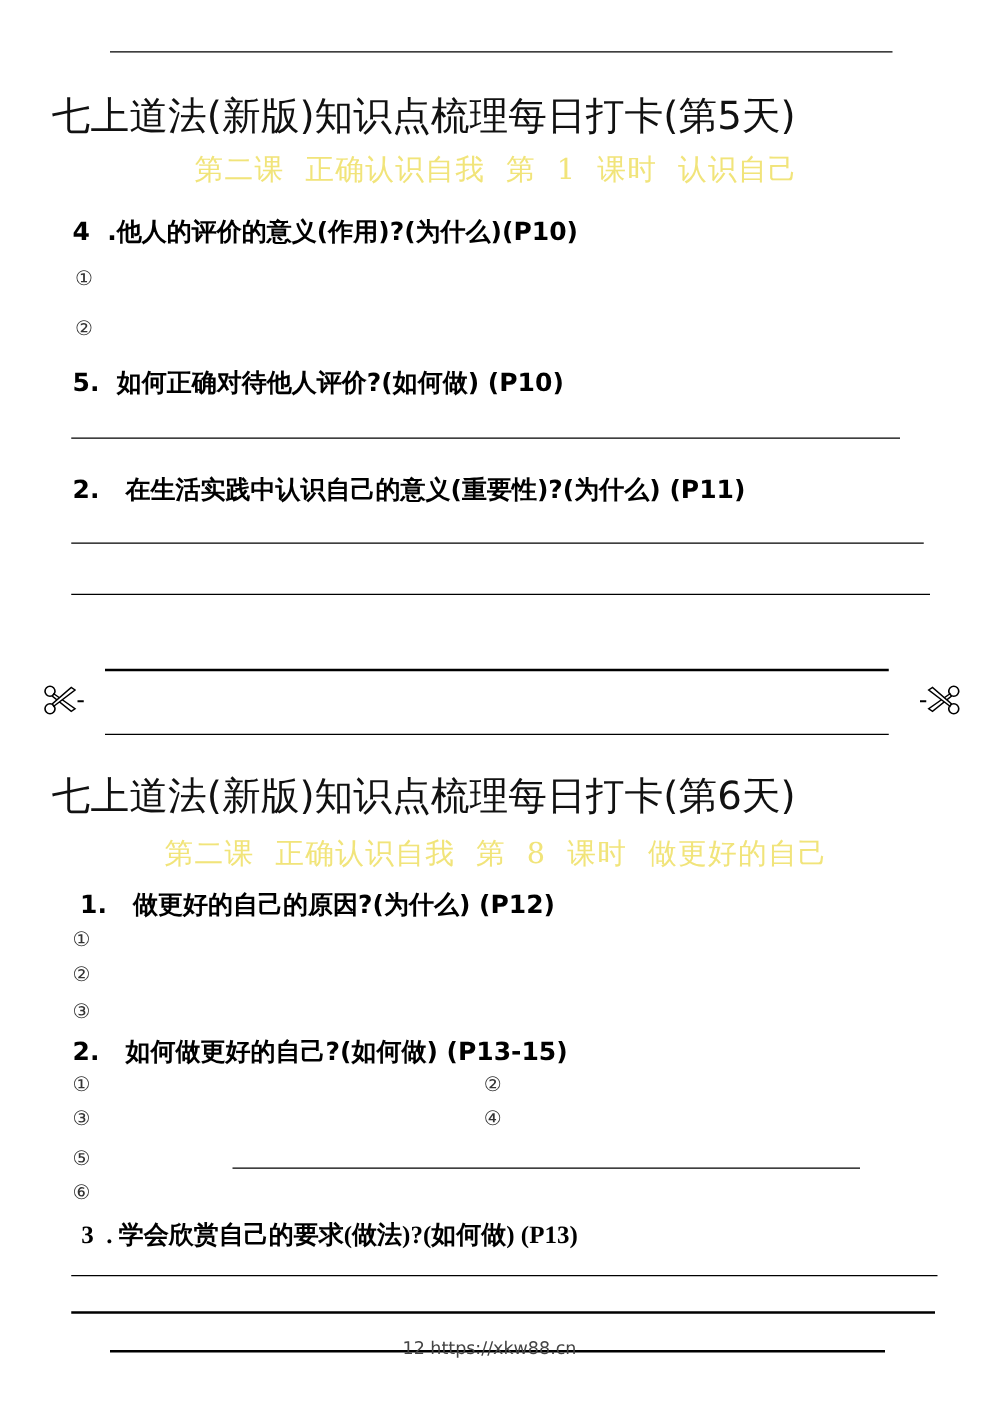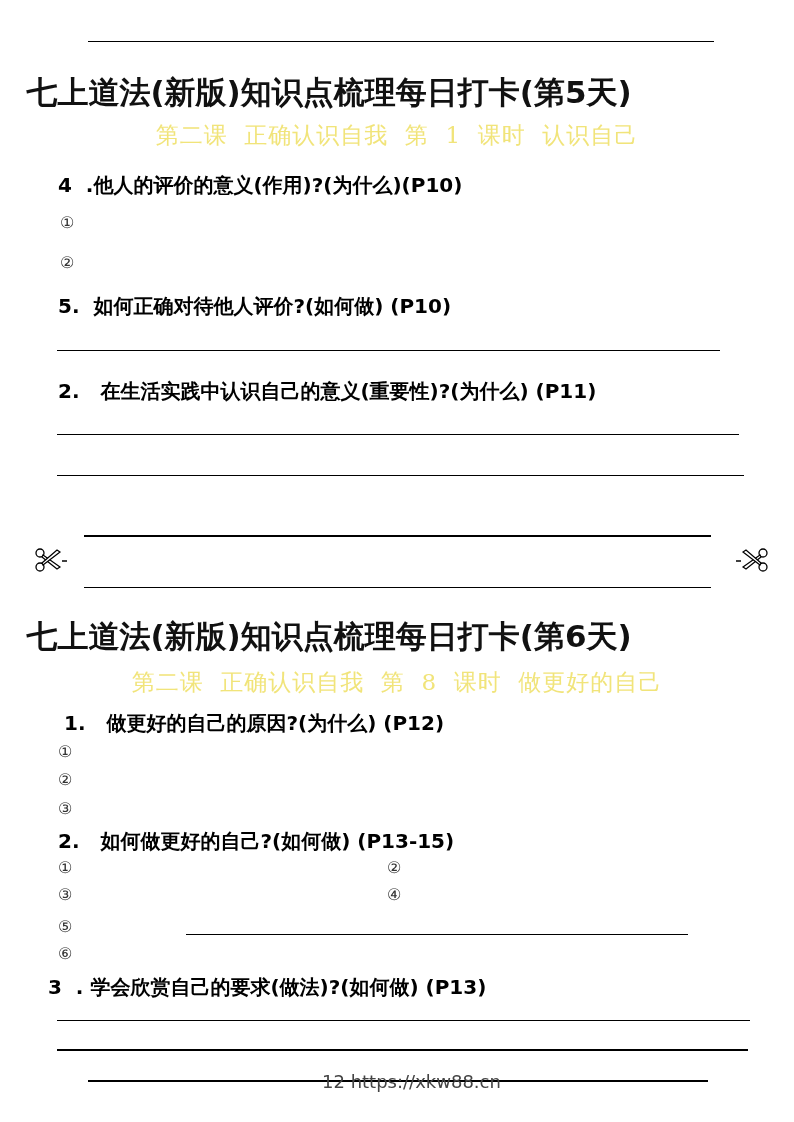--- a/index.html
+++ b/index.html
@@ -1,28 +1,28 @@
 <!DOCTYPE html>
 <html><head>
 <meta charset="utf-8">
 <style>
   html, body { margin: 0; padding: 0; background: #ffffff; }
   body { width: 794px; height: 1122px; position: relative; overflow: hidden;
          font-family: "DejaVu Sans", "Liberation Sans", sans-serif; color: #000; }
   .rule { position: absolute; background: #000; }
   .title { position: absolute; left: 0; width: 658px; text-align: center;
-           font-family: "DejaVu Sans", sans-serif; font-size: 31px; font-weight: bold;
-           letter-spacing: 0px; white-space: nowrap; color: #111; }
+           font-family: "DejaVu Sans", sans-serif; font-size: 31px; font-weight: normal;
+           letter-spacing: 0px; white-space: nowrap; color: #111; padding-left: 10px; }
   .subtitle { position: absolute; left: 0; width: 794px; text-align: center;
               font-family: "DejaVu Serif", serif; font-size: 23px; white-space: pre;
               letter-spacing: 1px; }
   .q { position: absolute; font-family: "DejaVu Sans", sans-serif; font-size: 20px;
        font-weight: bold; white-space: pre; }
   .num { position: absolute; font-family: "DejaVu Serif", serif; font-size: 16px; color: #333; }
-  .footer { position: absolute; font-family: "DejaVu Sans", sans-serif; font-size: 18px;
+  .footer { position: absolute; font-family: "DejaVu Sans", sans-serif; font-size: 14px;
             color: #444; background: transparent; }
   .scissors { position: absolute; width: 34px; height: 30px; }
 </style>
 </head>
 <body>
 
 <div class="rule" style="left:88px; top:41px; width:626px; height:1px;"></div>
 
 <div class="title" style="top:72px;">七上道法(新版)知识点梳理每日打卡(第5天)</div>
 <div class="subtitle" style="top:120px; color:#f1e47a;">第二课  正确认识自我  第  1  课时  认识自己</div>
@@ -69,18 +69,18 @@
 
 <div class="q" style="left:58px; top:828px;">2.   如何做更好的自己?(如何做) (P13-15)</div>
 <div class="num" style="left:58px; top:858px;">①</div>
 <div class="num" style="left:387px; top:858px;">②</div>
 <div class="num" style="left:58px; top:885px;">③</div>
 <div class="num" style="left:387px; top:885px;">④</div>
 <div class="num" style="left:58px; top:917px;">⑤</div>
 <div class="rule" style="left:186px; top:934px; width:502px; height:1px;"></div>
 <div class="num" style="left:58px; top:944px;">⑥</div>
 
-<div class="q" style="left:48px; top:974px;">3  . 学会欣赏自己的要求(做法)?(如何做) (P13)</div>
+<div class="q" style="left:65px; top:974px;font-family:Liberation Serif, serif;">3  . 学会欣赏自己的要求(做法)?(如何做) (P13)</div>
 <div class="rule" style="left:57px; top:1020px; width:693px; height:1px;"></div>
 <div class="rule" style="left:57px; top:1049px; width:691px; height:2px;"></div>
 
 <div class="rule" style="left:88px; top:1080px; width:620px; height:2px;"></div>
 <div class="footer" style="left:322px; top:1071px;">12 https://xkw88.cn</div>
 
 </body></html>

